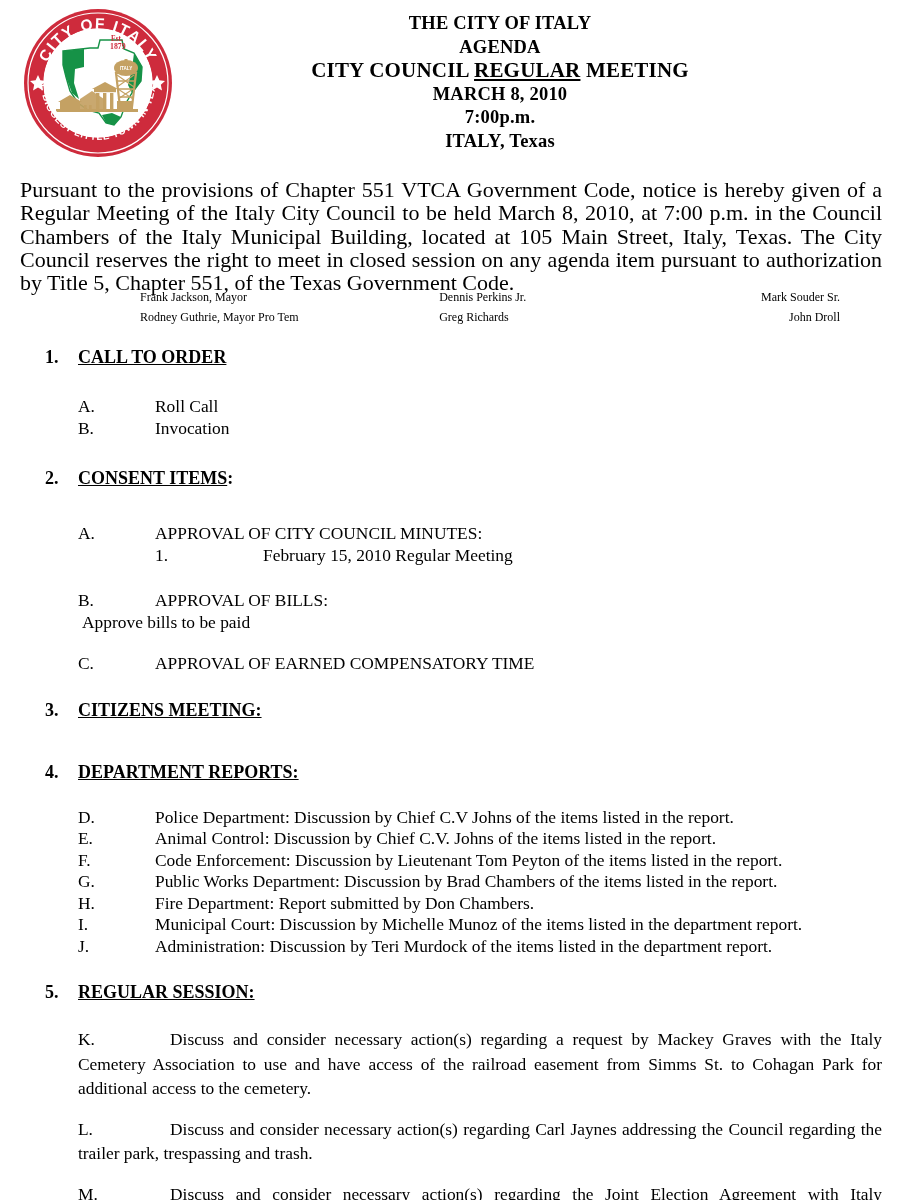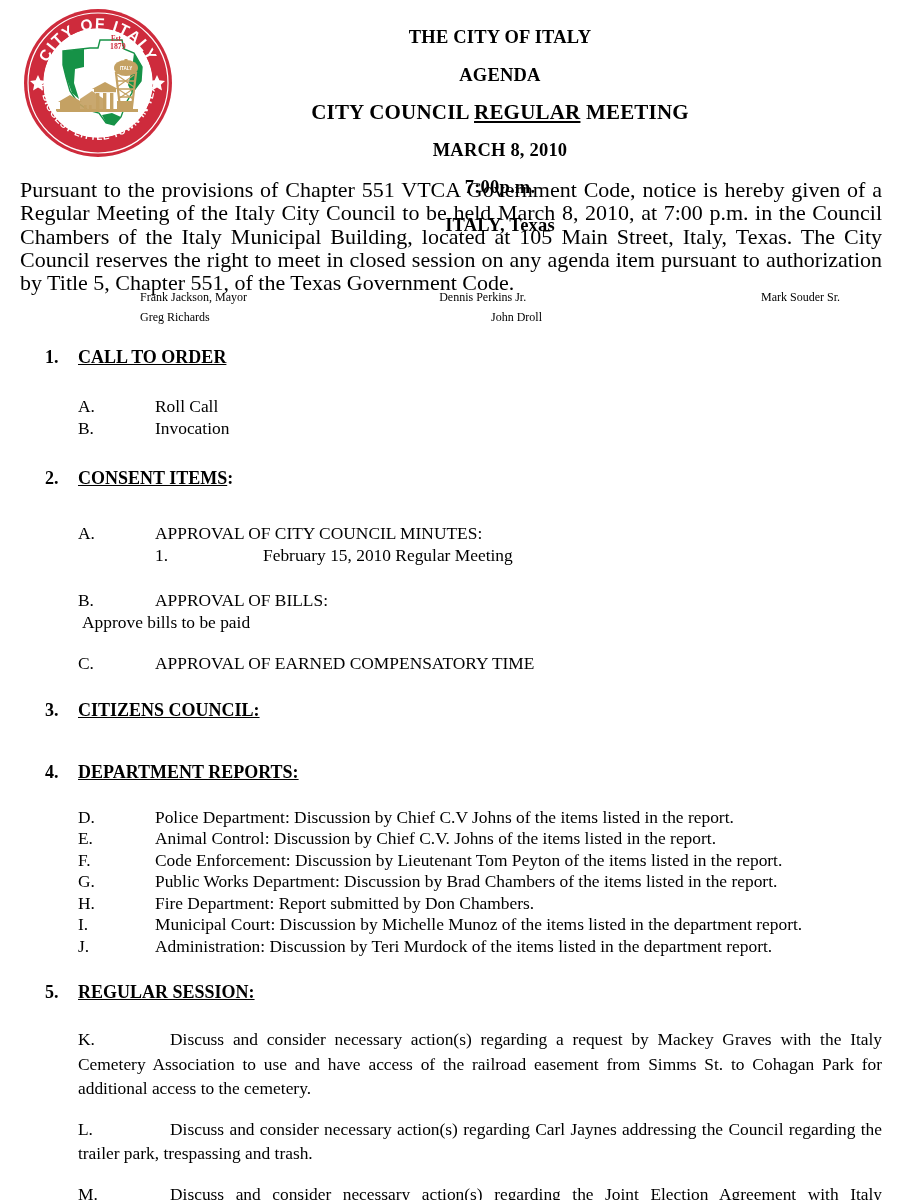--- a/index.html
+++ b/index.html
@@ -32,21 +32,21 @@
     position: absolute;
     left: 190px;
     top: 12px;
     width: 620px;
     text-align: center;
     font-weight: bold;
     font-size: 18.5px;
     line-height: 23.5px;
     letter-spacing: 0.2px;
   }
-  .header-titles .line { white-space: nowrap; margin-top: 14px; }
+  .header-titles .line { white-space: nowrap; }
   .header-titles .u { text-decoration: underline; }
   .title-small { font-size: 21px; }
 
   
   .intro {
     position: absolute;
     left: 20px;
     top: 178px;
     width: 862px;
     font-size: 22px;
@@ -219,20 +219,21 @@
 
 <div class="intro">Pursuant to the provisions of Chapter 551 VTCA Government Code, notice is hereby given of a Regular Meeting of the Italy City Council to be held March 8, 2010, at 7:00 p.m. in the Council Chambers of the Italy Municipal Building, located at 105 Main Street, Italy, Texas.  The City Council reserves the right to meet in closed session on any agenda item pursuant to authorization by Title 5, Chapter 551, of the Texas Government Code.</div>
 
 <div class="members">
   <div class="members-row">
     <div class="members-col-1">Frank Jackson, Mayor</div>
     <div class="members-col-2">Dennis Perkins Jr.</div>
     <div class="members-col-3">Mark Souder Sr.</div>
   </div>
   <div class="members-row">
+    <div class="members-col-1">Rodney Guthrie, Mayor Pro Tem</div>
     <div class="members-col-2">Greg Richards</div>
     <div class="members-col-3">John Droll</div>
   </div>
 </div>
 
 <div class="agenda">
 
   <div class="section">
     <span class="section-num">1.</span>
     <span class="section-title">CALL TO ORDER</span>
@@ -271,21 +272,21 @@
   <div class="gap-20"></div>
   <div class="sub">
     <span class="sub-letter">C.</span>
     <span class="sub-text">APPROVAL OF EARNED COMPENSATORY TIME</span>
   </div>
 
   <div class="gap-24"></div>
 
   <div class="section">
     <span class="section-num">3.</span>
-    <span class="section-title">CITIZENS COUNCIL: </span>
+    <span class="section-title">CITIZENS MEETING: </span>
   </div>
 
   <div class="gap-40"></div>
 
   <div class="section">
     <span class="section-num">4.</span>
     <span class="section-title">DEPARTMENT REPORTS:</span>
   </div>
   <div class="gap-24"></div>
   <div class="sub">

